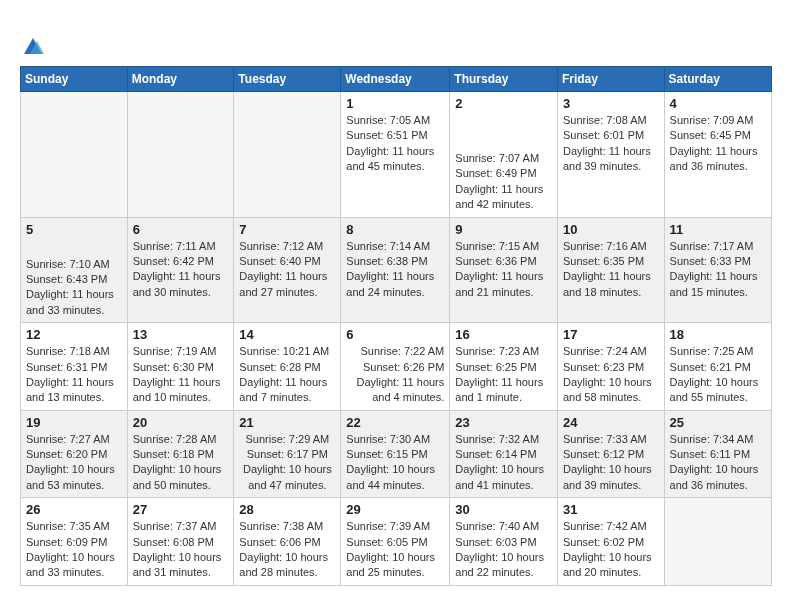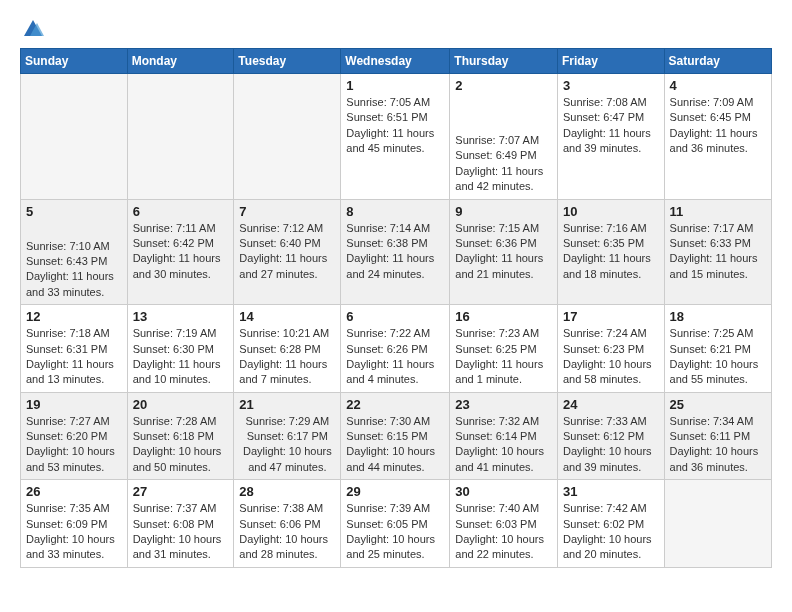--- a/index.html
+++ b/index.html
@@ -6,21 +6,21 @@
     body {
       width: 792px;
       height: 612px;
       font-family: Arial, sans-serif;
       background: #fff;
       overflow: hidden;
     }
     .page {
       width: 792px;
       height: 612px;
-      padding: 18px 20px 10px 20px;
+      padding: 36px 20px 10px 20px;
     }
     .header-area {
       display: flex;
       justify-content: space-between;
       align-items: flex-start;
       margin-bottom: 8px;
     }
     .logo {
       display: flex;
       flex-direction: column;
@@ -151,21 +151,21 @@
           <td>
             <span class="day-number">2</span>
             <div class="day-info" style="white-space: pre-line; margin-top: 40px;">Sunrise: 7:07 AM
 Sunset: 6:49 PM
 Daylight: 11 hours
 and 42 minutes.</div>
           </td>
           <td>
             <span class="day-number">3</span>
             <div class="day-info" style="white-space: pre-line;">Sunrise: 7:08 AM
-Sunset: 6:47 PM
+Sunset: 6:01 PM
 Daylight: 11 hours
 and 39 minutes.</div>
           </td>
           <td>
             <span class="day-number">4</span>
             <div class="day-info" style="white-space: pre-line;">Sunrise: 7:09 AM
 Sunset: 6:45 PM
 Daylight: 11 hours
 and 36 minutes.</div>
           </td>
@@ -238,21 +238,21 @@
           </td>
           <td>
             <span class="day-number">14</span>
             <div class="day-info" style="white-space: pre-line;">Sunrise: 10:21 AM
 Sunset: 6:28 PM
 Daylight: 11 hours
 and 7 minutes.</div>
           </td>
           <td>
             <span class="day-number">6</span>
-            <div class="day-info" style="white-space: pre-line;">Sunrise: 7:22 AM
+            <div class="day-info" style="white-space: pre-line; text-align: right;">Sunrise: 7:22 AM
 Sunset: 6:26 PM
 Daylight: 11 hours
 and 4 minutes.</div>
           </td>
           <td>
             <span class="day-number">16</span>
             <div class="day-info" style="white-space: pre-line;">Sunrise: 7:23 AM
 Sunset: 6:25 PM
 Daylight: 11 hours
 and 1 minute.</div>

